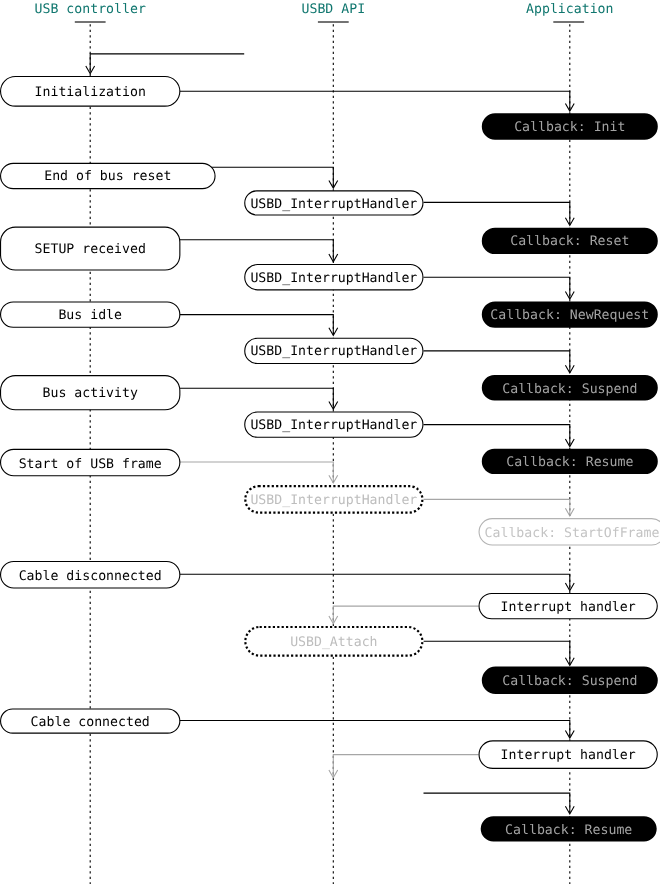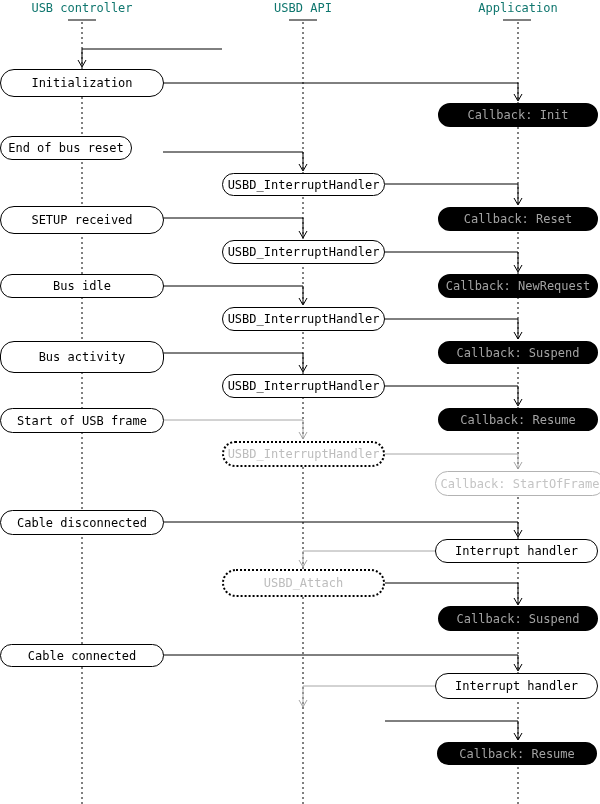--- a/index.html
+++ b/index.html
@@ -116,25 +116,25 @@
     </g>
   </svg>
 
   <div class="lane-header" style="left:82px">USB controller</div>
   <div class="lane-header" style="left:303px">USBD API</div>
   <div class="lane-header" style="left:518px">Application</div>
 
   <div class="node" style="left:0px;top:69px;width:164px;height:28px">Initialization</div>
   <div class="node callback" style="left:438px;top:103px;width:160px;height:24px">Callback: Init</div>
 
-  <div class="node" style="left:0px;top:136px;width:132px;height:24px">End of bus reset</div>
+  <div class="node" style="left:0px;top:148px;width:196px;height:24px">End of bus reset</div>
   <div class="node" style="left:222px;top:173px;width:163px;height:23px">USBD_InterruptHandler</div>
   <div class="node callback" style="left:438px;top:207px;width:160px;height:24px">Callback: Reset</div>
 
-  <div class="node" style="left:0px;top:206px;width:164px;height:28px">SETUP received</div>
+  <div class="node" style="left:0px;top:206px;width:164px;height:40px">SETUP received</div>
   <div class="node" style="left:222px;top:240px;width:163px;height:24px">USBD_InterruptHandler</div>
   <div class="node" style="left:0px;top:274px;width:164px;height:24px">Bus idle</div>
 
   <div class="node callback" style="left:438px;top:274px;width:160px;height:24px">Callback: NewRequest</div>
   <div class="node" style="left:222px;top:307px;width:163px;height:24px">USBD_InterruptHandler</div>
   <div class="node callback" style="left:438px;top:341px;width:160px;height:23px">Callback: Suspend</div>
 
   <div class="node" style="left:0px;top:341px;width:164px;height:32px">Bus activity</div>
   <div class="node" style="left:222px;top:374px;width:163px;height:24px">USBD_InterruptHandler</div>
   <div class="node callback" style="left:438px;top:408px;width:160px;height:23px">Callback: Resume</div>

